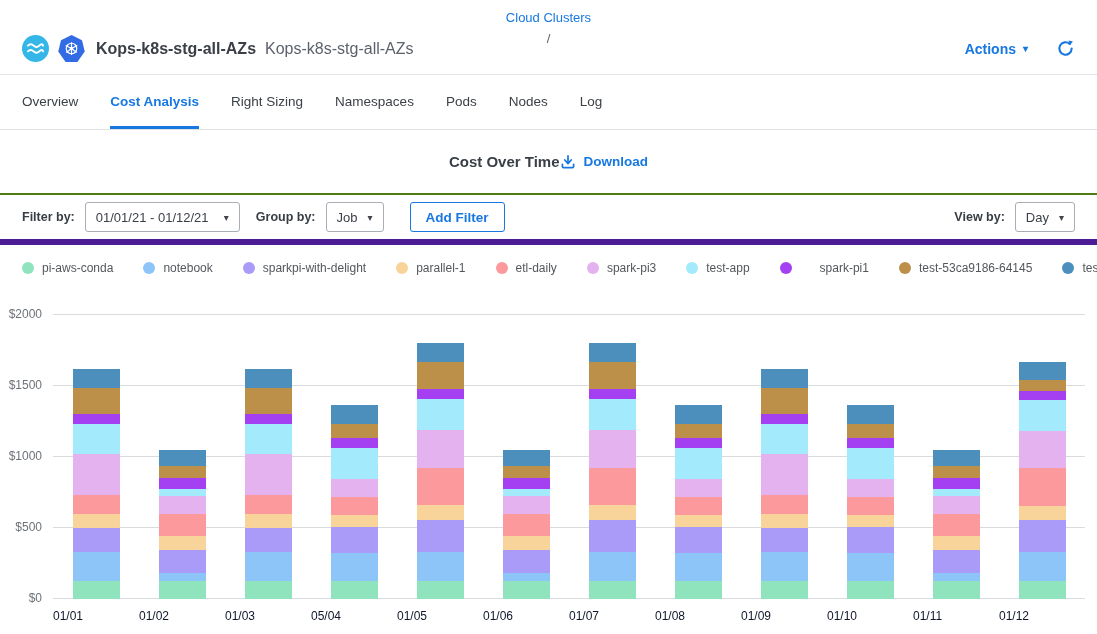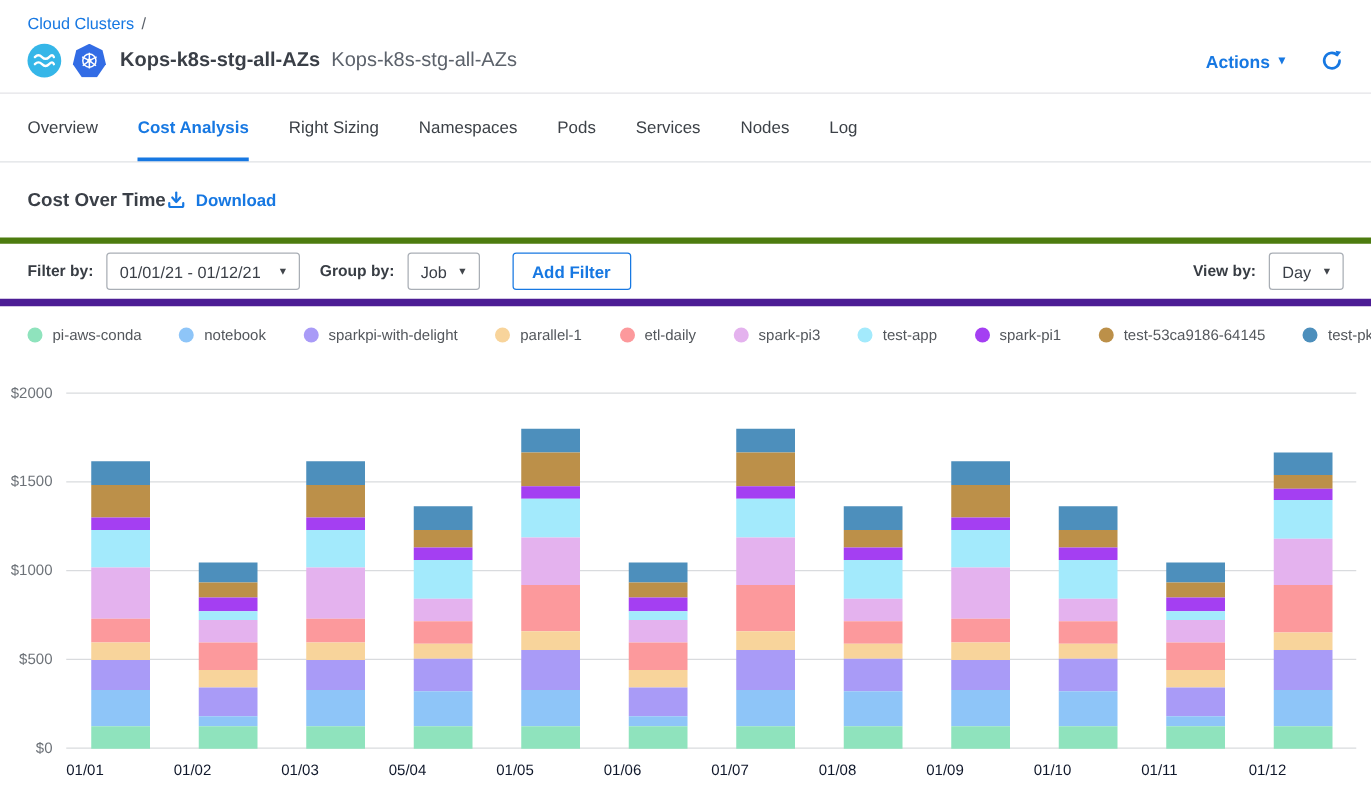--- a/index.html
+++ b/index.html
@@ -5,21 +5,21 @@
   * { box-sizing: border-box; margin: 0; padding: 0; }
   html,body { background:#fff; }
   body {
     width:1097px; height:634px; overflow:hidden;
     font-family:"Liberation Sans", sans-serif;
     color:#383d44; font-size:13px;
   }
 
   
   .header-block { padding:10px 22px 10px; border-bottom:1px solid #e3e4e7; }
-  .breadcrumb { font-size:13px; height:17px; display:flex; align-items:center; gap:6px; }
+  .breadcrumb { font-size:13px; height:17px; display:flex; align-items:center; gap:6px;flex-direction:column; }
   .breadcrumb-link { color:#1778e2; cursor:pointer; }
   .breadcrumb-sep { color:#5c626b; }
   .header-row { display:flex; align-items:center; margin-top:6px; height:31px; }
   .logo-ocean { width:27px; height:27px; border-radius:50%; background:#35b6e8; display:flex; align-items:center; justify-content:center; flex:0 0 auto; }
   .logo-k8s { width:27px; height:27px; background:#326ce5; margin-left:9px; flex:0 0 auto;
               clip-path:polygon(50% 0%, 89% 19%, 99% 61%, 72% 100%, 28% 100%, 1% 61%, 11% 19%);
               display:flex; align-items:center; justify-content:center; }
   .page-title { font-size:16px; font-weight:bold; margin-left:11px; color:#3a3f47; }
   .page-subtitle { font-size:16px; color:#5c626b; margin-left:9px; }
   .header-right { margin-left:auto; display:flex; align-items:center; gap:28px; }
@@ -27,21 +27,21 @@
   .caret { font-size:10px; line-height:1; }
   .refresh-btn { cursor:pointer; display:flex; align-items:center; }
 
   
   .tabs-row { display:flex; gap:32px; padding:0 22px; height:55px; border-bottom:1px solid #e0e2e5; }
   .tab { display:flex; align-items:center; font-size:13.5px; color:#3c4147; cursor:pointer;
          border-bottom:3px solid transparent; padding-top:2px; white-space:nowrap; }
   .tab.active { color:#1778e2; border-bottom-color:#1778e2; font-weight:bold; }
 
   
-  .section-row { display:flex; align-items:center; justify-content:flex-start; padding:0 22px; height:65px; border-bottom:5px solid #4d7c0f; }
+  .section-row { display:flex; align-items:center; justify-content:center; padding:0 22px; height:65px; border-bottom:2px solid #4d7c0f; }
   .section-title { font-size:15px; font-weight:bold; color:#3a3f47; }
   .download-btn { color:#1778e2; font-size:13.5px; font-weight:bold; display:flex; align-items:center; gap:8px; cursor:pointer; }
 
   
   .filter-row { display:flex; align-items:center; padding:0 22px; height:50px; border-bottom:6px solid #4c1d95; font-size:12.5px; }
   .flabel { font-weight:bold; margin-right:10px; white-space:nowrap; }
   .dropdown { border:1px solid #a9aeb5; border-radius:3px; height:30px; display:flex; align-items:center;
               padding:0 10px; font-size:13px; color:#3a3f47; cursor:pointer; background:#fff; }
   .dd-caret { font-size:10px; color:#41454b; margin-left:10px; }
   .dd-date { width:155px; justify-content:space-between; margin-right:16px; }
@@ -115,21 +115,20 @@
     </span>
   </div>
 </div>
 
 <div class="tabs-row">
     <div class="tab">Overview</div>
     <div class="tab active">Cost Analysis</div>
     <div class="tab">Right Sizing</div>
     <div class="tab">Namespaces</div>
     <div class="tab">Pods</div>
-    <div class="tab">Services</div>
     <div class="tab">Nodes</div>
     <div class="tab">Log</div>
   </div>
 
 <div class="section-row">
   <span class="section-title">Cost Over Time</span>
   <span class="download-btn">
     <svg class="icon" width="16" height="16" viewBox="0 0 20 20">
       <path d="M10 2.5 v8" fill="none" stroke="#1778e2" stroke-width="2.2" stroke-linecap="round"></path>
       <path d="M6 7.5 l4 4.5 4-4.5" fill="none" stroke="#1778e2" stroke-width="2.2" stroke-linecap="round" stroke-linejoin="round"></path>
@@ -184,21 +183,21 @@
       <div class="legend-item">
         <div class="legend-dot" style="background: rgb(228, 178, 238);"></div>
         <div class="" style="display: inline;">spark-pi3</div>
       </div>
       <div class="legend-item">
         <div class="legend-dot" style="background: rgb(163, 234, 252);"></div>
         <div class="" style="display: inline;">test-app</div>
       </div>
       <div class="legend-item">
         <div class="legend-dot" style="background: rgb(164, 63, 242);"></div>
-        <div class="" style="display: inline;">spark-pi1</div>
+        <div class="" style="display: inline; margin-left: 20px;">spark-pi1</div>
       </div>
       <div class="legend-item">
         <div class="legend-dot" style="background: rgb(188, 144, 73);"></div>
         <div class="" style="display: inline;">test-53ca9186-64145</div>
       </div>
       <div class="legend-item">
         <div class="legend-dot" style="background: rgb(77, 143, 188);"></div>
         <div class="" style="display: inline;">test-pkix</div>
       </div>
     </div>

